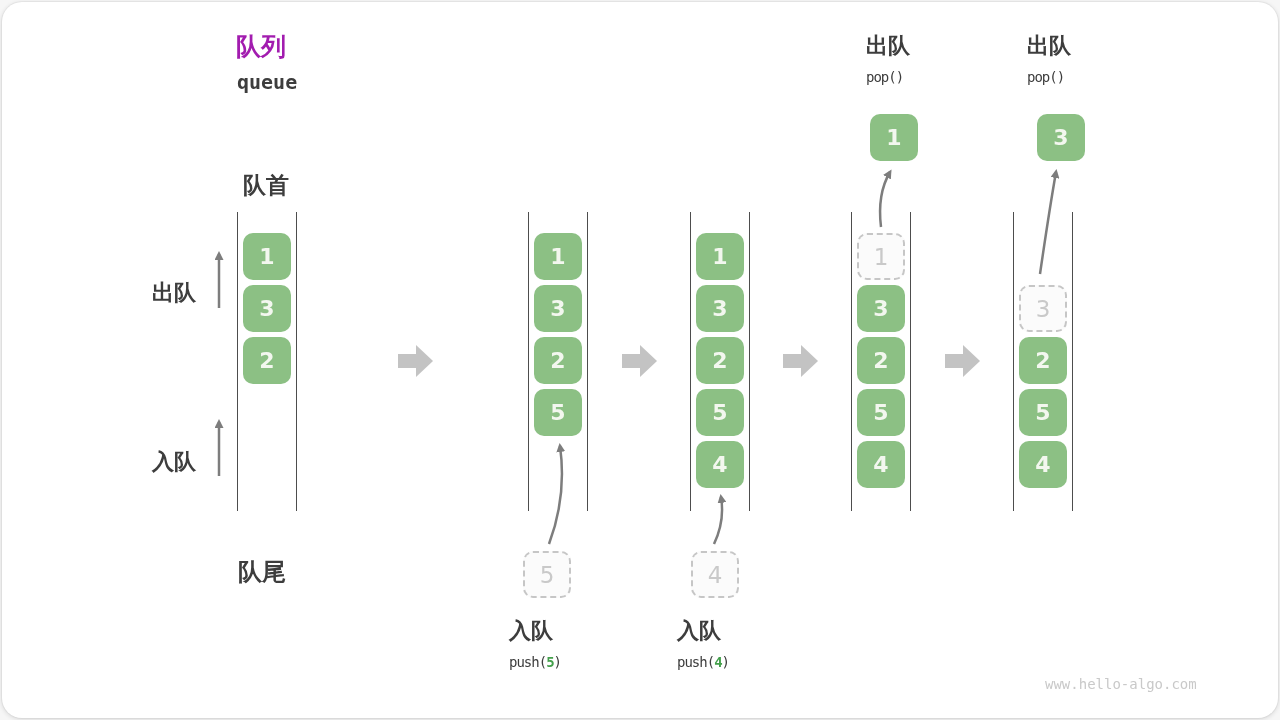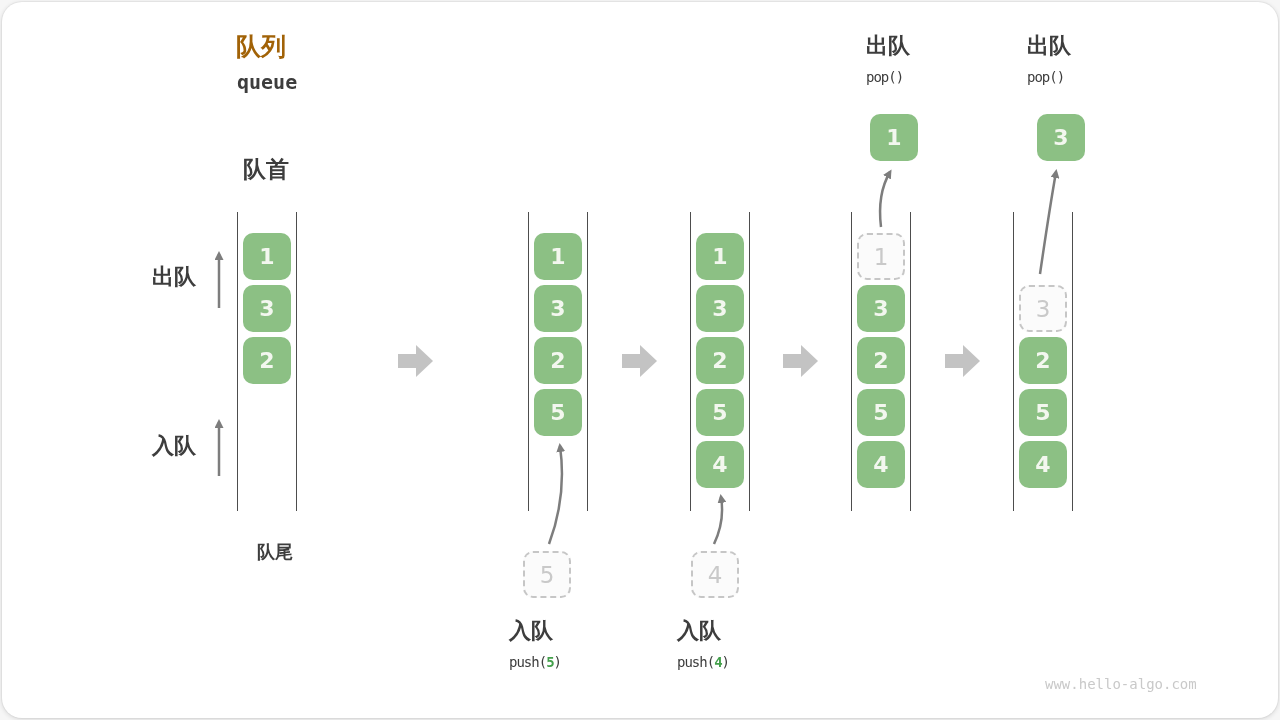--- a/index.html
+++ b/index.html
@@ -7,24 +7,24 @@
     position:relative;width:1280px;height:720px;overflow:hidden;
     font-family:"DejaVu Sans",sans-serif;
   }
   .card{
     position:absolute;left:2px;top:2px;right:2px;bottom:2px;
     background:#ffffff;border-radius:20px;
     box-shadow:0 1px 5px rgba(0,0,0,.14), 0 0 0 1px #ededed;
   }
   .abs{position:absolute;}
   
-  .title-zh{left:236px;top:30px;font-size:25px;font-weight:bold;color:#a16207;}
+  .title-zh{left:236px;top:30px;font-size:25px;font-weight:bold;color:#a21caf;}
   .title-en{left:237px;top:70px;font-size:20px;color:#3d3d3d;font-family:"DejaVu Sans Mono",monospace;font-weight:bold;}
   
-  .zh-label{font-size:22px;font-weight:bold;color:#3d3d3d;}
+  .zh-label{font-size:22px;font-weight:bold;color:#3d3d3d;margin-top:16px;}
   
   .queue{
     position:absolute;top:212px;height:299px;width:58px;
     border-left:1.5px solid #4d4d4d;border-right:1.5px solid #4d4d4d;
   }
   .box{
     position:absolute;width:48px;height:47px;border-radius:10px;
     background:#8cc084;color:#f3f7ef;font-size:22px;font-weight:bold;
     display:flex;align-items:center;justify-content:center;
   }
@@ -47,21 +47,21 @@
 </head>
 <body>
 
 <div class="canvas">
   <div class="card"></div>
 
   <div class="abs title-zh">队列</div>
   <div class="abs title-en">queue</div>
 
   <div class="abs zh-label" style="left:243px;top:154px;font-size:23px;">队首</div>
-  <div class="abs zh-label" style="left:257px;top:540px;font-size:18px;">队尾</div>
+  <div class="abs zh-label" style="left:238px;top:540px;font-size:24px;">队尾</div>
   <div class="abs zh-label" style="left:152px;top:262px;">出队</div>
   <div class="abs zh-label" style="left:152px;top:431px;">入队</div>
 
   <div class="queue" style="left:237px;">
     <div class="box s0">1</div>
     <div class="box s1">3</div>
     <div class="box s2">2</div>
   </div>
 
   <div class="queue" style="left:528px;">

